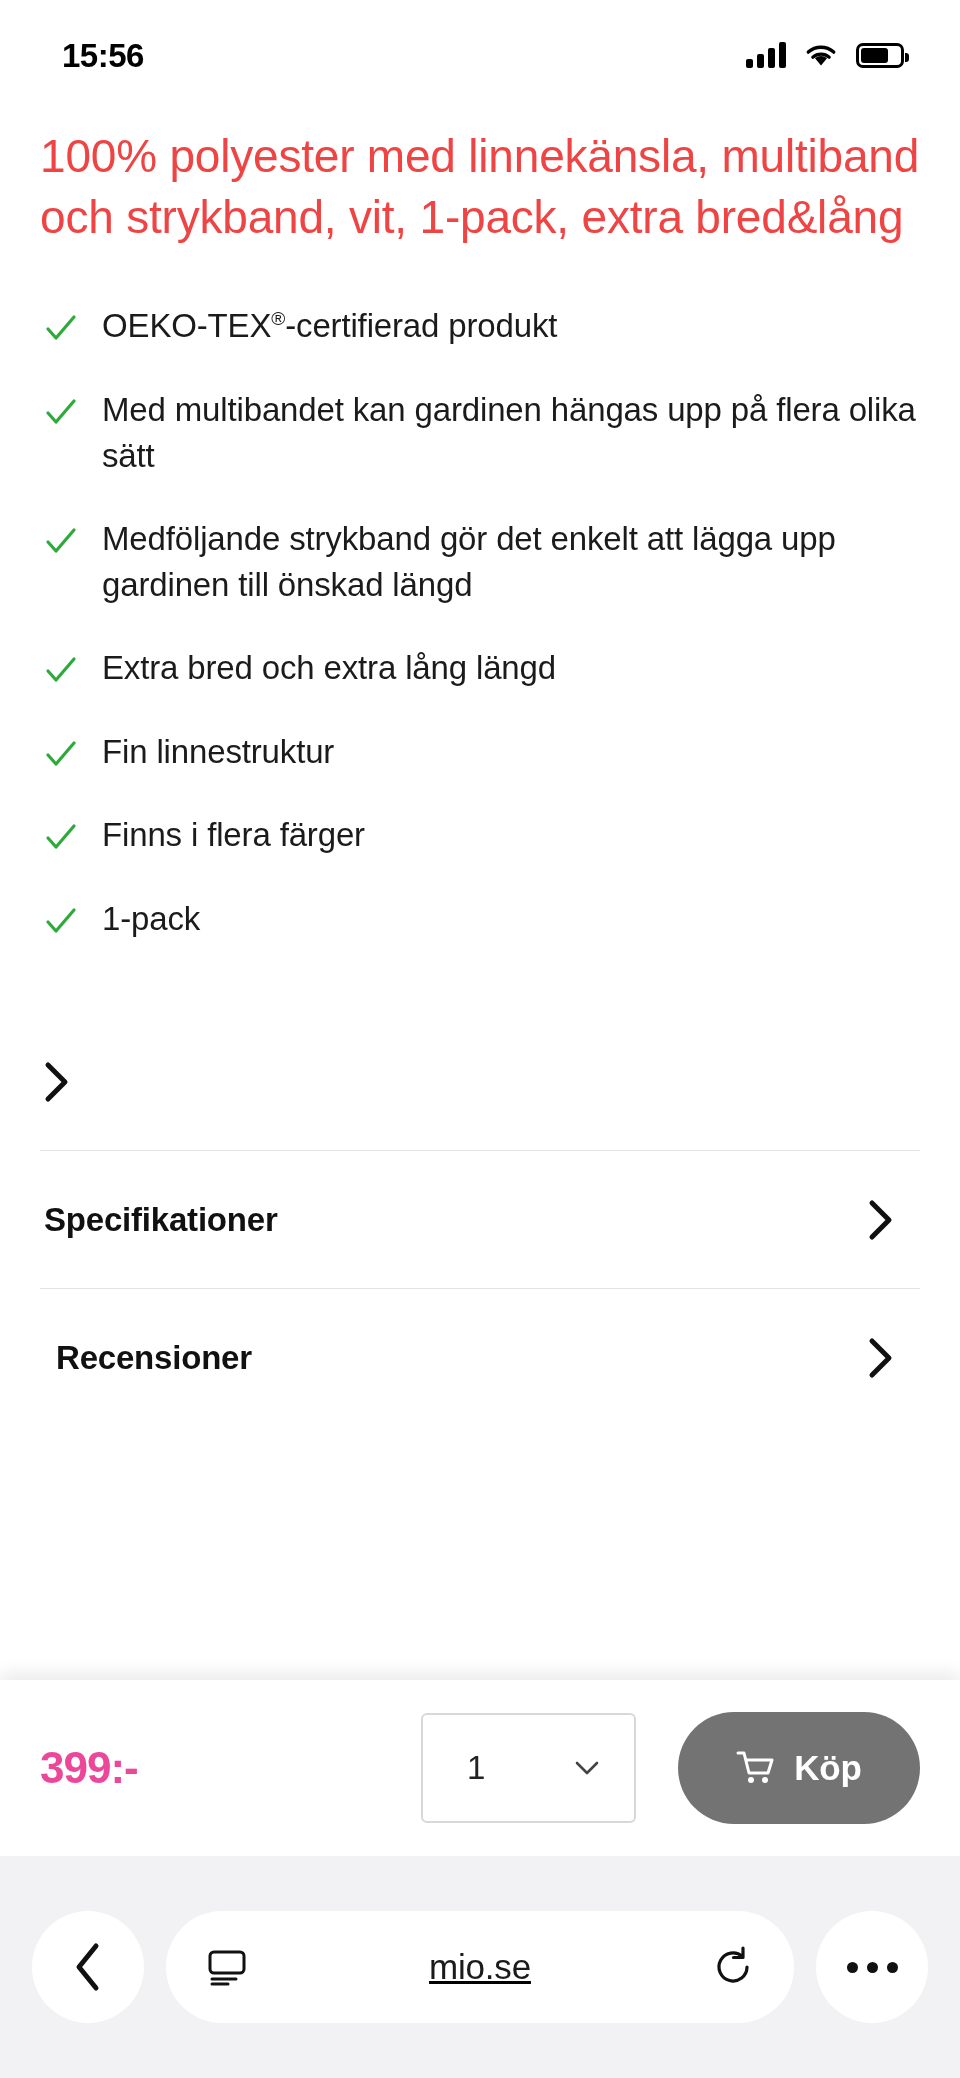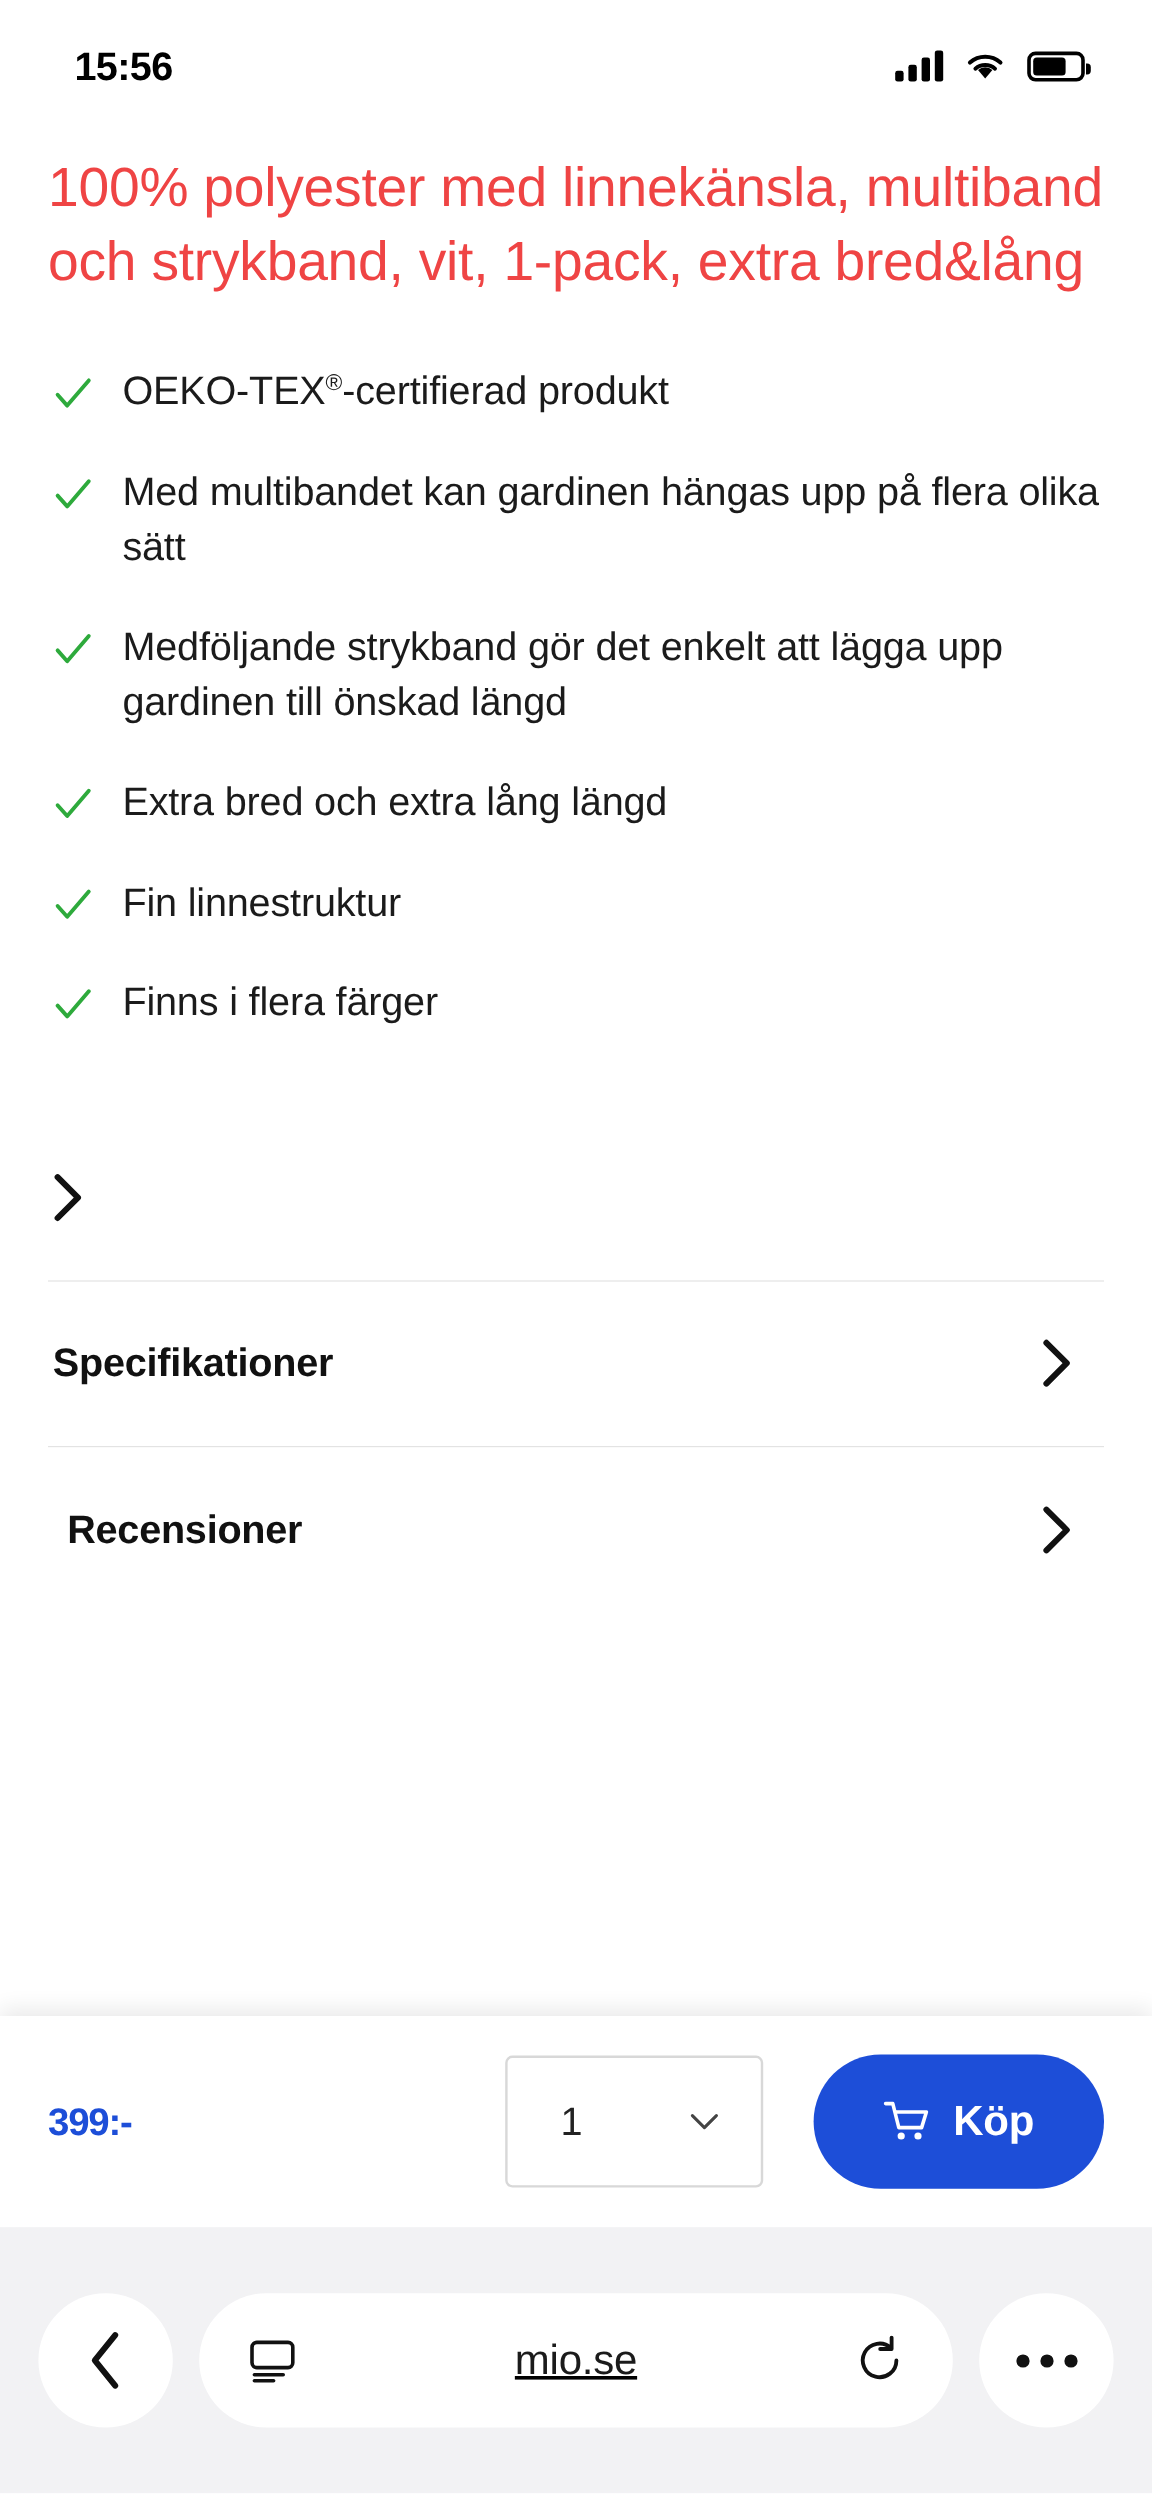--- a/index.html
+++ b/index.html
@@ -127,23 +127,23 @@
     bottom: 222px;
     height: 176px;
     background: #ffffff;
     box-shadow: 0 -6px 18px rgba(0,0,0,0.09);
     display: flex;
     align-items: center;
     padding: 0 40px;
     gap: 0;
   }
   .price {
-    font-size: 32px;
+    font-size: 44px;
     font-weight: 700;
-    color: #1d4ed8;
+    color: #ec4899;
     letter-spacing: -1px;
     flex: 1 1 auto;
   }
   .qty-select {
     width: 215px;
     height: 110px;
     border: 2px solid #d8d8d8;
     border-radius: 6px;
     display: flex;
     align-items: center;
@@ -151,21 +151,21 @@
     padding: 0 34px 0 44px;
     background: #fff;
     margin-right: 42px;
   }
   .qty-value { font-size: 33px; color: #222; }
   .caret { width: 26px; height: 16px; }
   .buy-btn {
     width: 242px;
     height: 112px;
     border-radius: 56px;
-    background: #1d4ed8;
+    background: #737373;
     display: flex;
     align-items: center;
     justify-content: center;
     gap: 18px;
     border: none;
     cursor: pointer;
   }
   .buy-btn .cart { width: 40px; height: 38px; }
   .buy-label {
     color: #fff;
@@ -297,20 +297,28 @@
 
       <div class="feature">
         <span class="check">
           <svg viewBox="0 0 34 34" width="34" height="34">
               <path d="M4 18 l8 9 L30 6" stroke="#2eaa3c" stroke-width="3.2" fill="none" stroke-linecap="round" stroke-linejoin="round"></path>
             </svg>
         </span>
         <span class="feature-text">Finns i flera färger</span>
       </div>
 
+      <div class="feature">
+        <span class="check">
+          <svg viewBox="0 0 34 34" width="34" height="34">
+              <path d="M4 18 l8 9 L30 6" stroke="#2eaa3c" stroke-width="3.2" fill="none" stroke-linecap="round" stroke-linejoin="round"></path>
+            </svg>
+        </span>
+        <span class="feature-text">1-pack</span>
+      </div>
 
     </div>
 
     <div class="accordion">
 
       <div class="acc-row">
         <span class="chev">
           <svg viewBox="0 0 26 42" width="26" height="42">
               <path d="M4 4 L21 21 L4 38" stroke="#111" stroke-width="5" fill="none" stroke-linecap="round" stroke-linejoin="round"></path>
             </svg>

